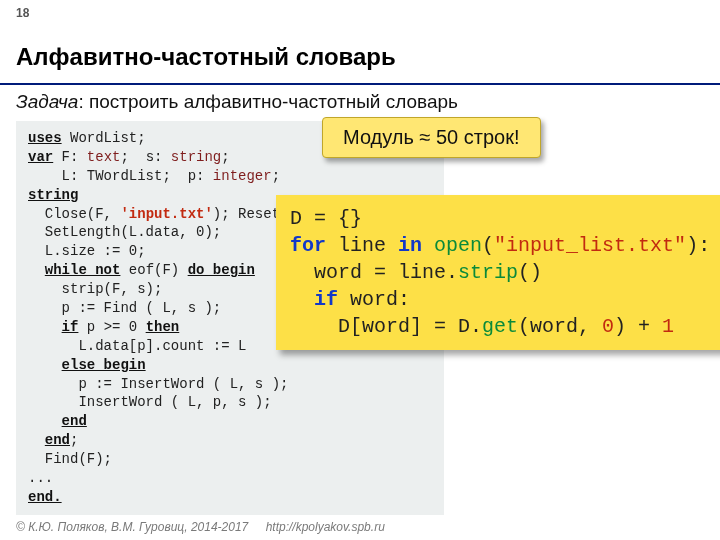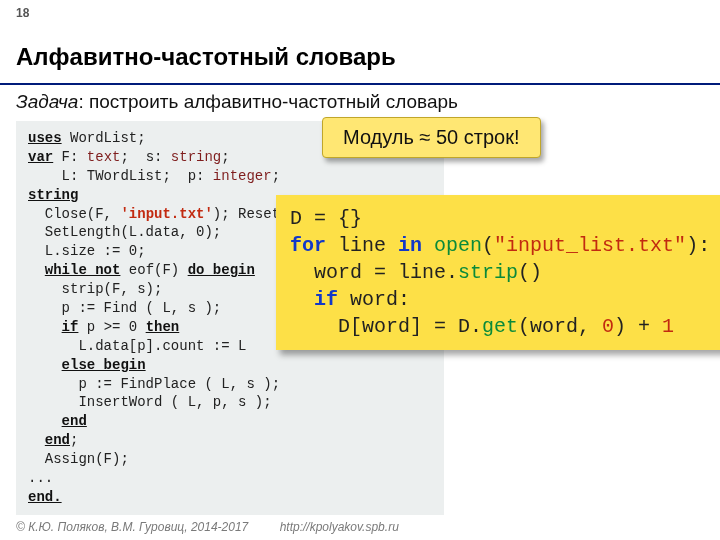--- a/index.html
+++ b/index.html
@@ -78,21 +78,21 @@
   .pyfn { color: #0a8a3a; }
   .pystr{ color: #c22a10; }
   .pynum{ color: #c22a10; }
   .footer {
     position: absolute;
     bottom: 6px; left: 16px;
     font-size: 12px;
     font-style: italic;
     color: #7a7a7a;
   }
-  .footer .link { margin-left: 28px; }
+  .footer .link { margin-left: 14px; }
 </style>
 </head>
 <body>
 
 <div class="topbar">
   <span class="pagenum">18</span>
 </div>
 
 <div class="title">Алфавитно-частотный словарь</div>
 
@@ -108,25 +108,25 @@
 <span class="kw">string</span>
 <span>  Close(F, </span><span class="str">'input.txt'</span><span>); Reset(F);</span>
 <span>  SetLength(L.data, 0);</span>
 <span>  L.size := 0;</span>
 <span>  </span><span class="kw">while not</span><span> eof(F) </span><span class="kw">do begin</span>
 <span>    strip(F, s);</span>
 <span>    p := Find ( L, s );</span>
 <span>    </span><span class="kw">if</span><span> p &gt;= 0 </span><span class="kw">then</span>
 <span>      L.data[p].count := L</span>
 <span>    </span><span class="kw">else begin</span>
-<span>      p := FindPlace ( L, s );</span>
+<span>      p := InsertWord ( L, s );</span>
 <span>      InsertWord ( L, p, s );</span>
 <span>    </span><span class="kw">end</span>
 <span>  </span><span class="kw">end</span><span>;</span>
-<span>  Assign(F);</span>
+<span>  Find(F);</span>
 <span>...</span>
 <span class="kw">end.</span></div>
 
   <div class="callout">Модуль ≈ 50 строк!</div>
 
   <div class="pybox"><span>D = {}</span>
 <span class="pykw">for</span><span> line </span><span class="pykw">in</span><span> </span><span class="pyfn">open</span><span>(</span><span class="pystr">"input_list.txt"</span><span>):</span>
 <span>  word = line.</span><span class="pyfn">strip</span><span>()</span>
 <span>  </span><span class="pykw">if</span><span> word:</span>
 <span>    D[word] = D.</span><span class="pyfn">get</span><span>(word, </span><span class="pynum">0</span><span>) + </span><span class="pynum">1</span></div>

